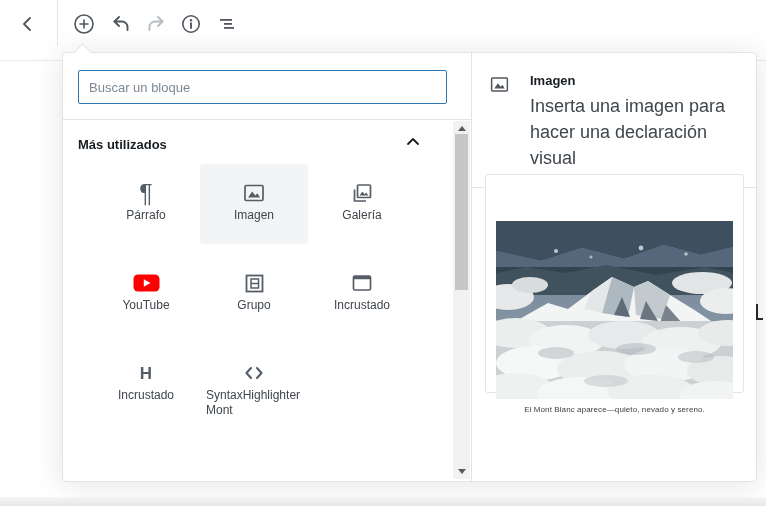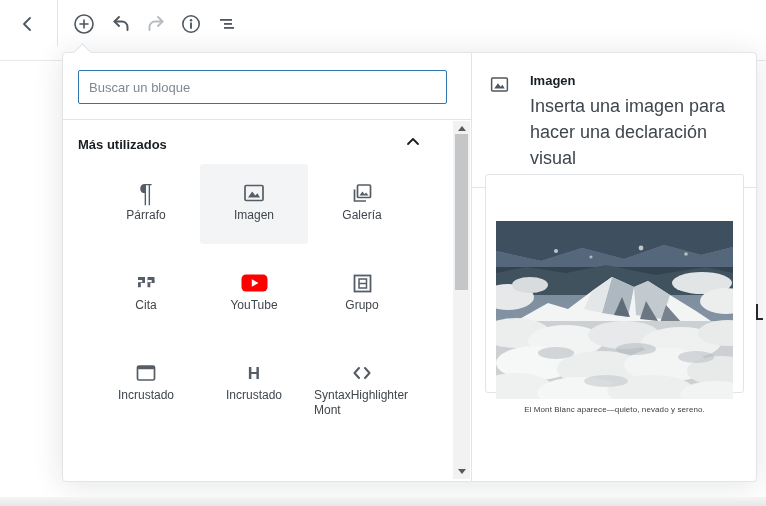--- a/index.html
+++ b/index.html
@@ -156,35 +156,20 @@
         <span class="block-icon">
           <svg width="24" height="24" viewBox="0 0 24 24">
               <path d="M4.5 8.5 V20 H16" fill="none" stroke="#555d66" stroke-width="1.7"></path>
               <rect x="7.5" y="4" width="13" height="12.5" rx="1" fill="none" stroke="#555d66" stroke-width="1.7"></rect>
               <path d="M9.5 14.5 L12.4 10.5 L14.6 13.2 L16 11.6 L18.5 14.5 Z" fill="#555d66"></path>
             </svg>
         </span>
         <span class="block-label">Galería</span>
       </button>
 
-      <button class="block-item">
-        <span class="block-icon">
-          <svg width="22" height="22" viewBox="0 0 22 22">
-            <path d="M3 5 h7 v6 h-4.2 v4.3 h-2.8 z" fill="#555d66"></path>
-            <path d="M12.5 5 h7 v6 h-4.2 v4.3 h-2.8 z" fill="#555d66"></path>
-            <rect x="3" y="8" width="7" height="3" fill="#fff"></rect>
-            <rect x="12.5" y="8" width="7" height="3" fill="#fff"></rect>
-            <rect x="3" y="10.2" width="4.2" height="0.8" fill="#555d66"></rect>
-            <rect x="12.5" y="10.2" width="4.2" height="0.8" fill="#555d66"></rect>
-            <rect x="7.2" y="8" width="2.8" height="3" fill="#555d66"></rect>
-            <rect x="16.7" y="8" width="2.8" height="3" fill="#555d66"></rect>
-          </svg>
-        </span>
-        <span class="block-label">Cita</span>
-      </button>
 
       <button class="block-item">
         <span class="block-icon">
           <svg width="27" height="22" viewBox="0 0 27 22">
               <rect x="0.5" y="2.5" width="26" height="17" rx="4.5" fill="#ff0000"></rect>
               <path d="M10.8 7.2 L17.5 11 L10.8 14.8 Z" fill="#fff"></path>
             </svg>
         </span>
         <span class="block-label">YouTube</span>
       </button>

